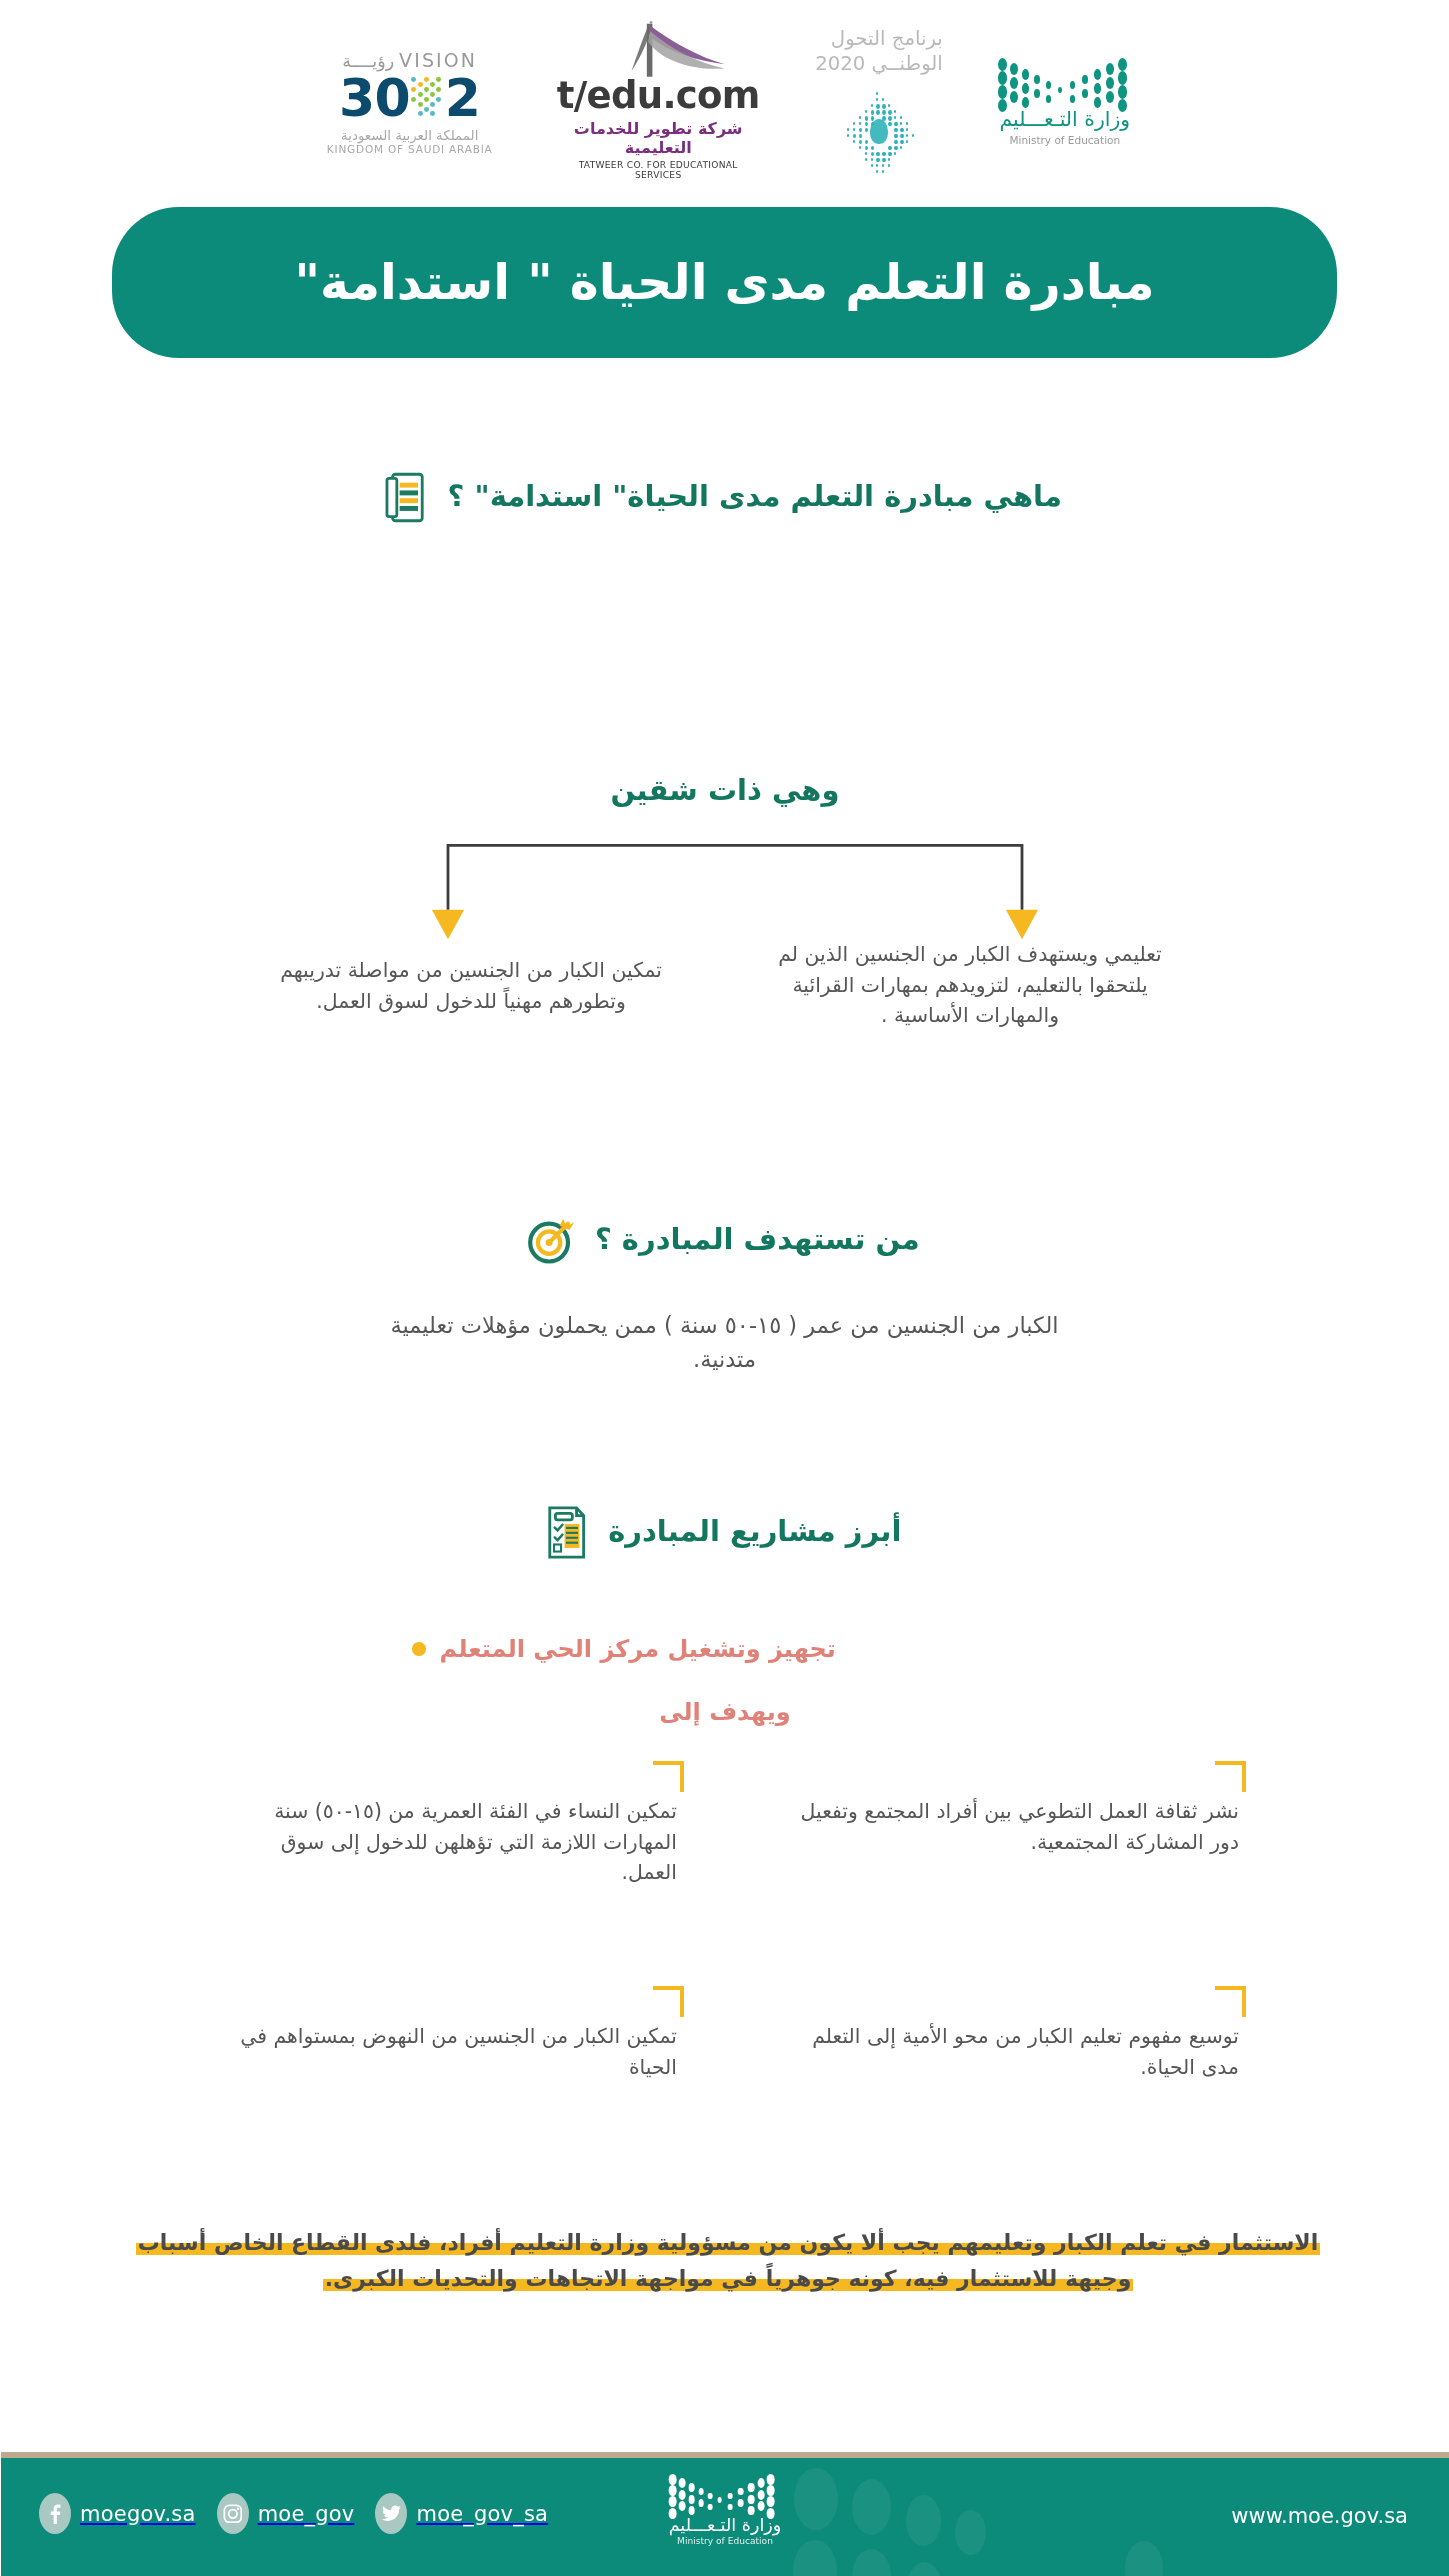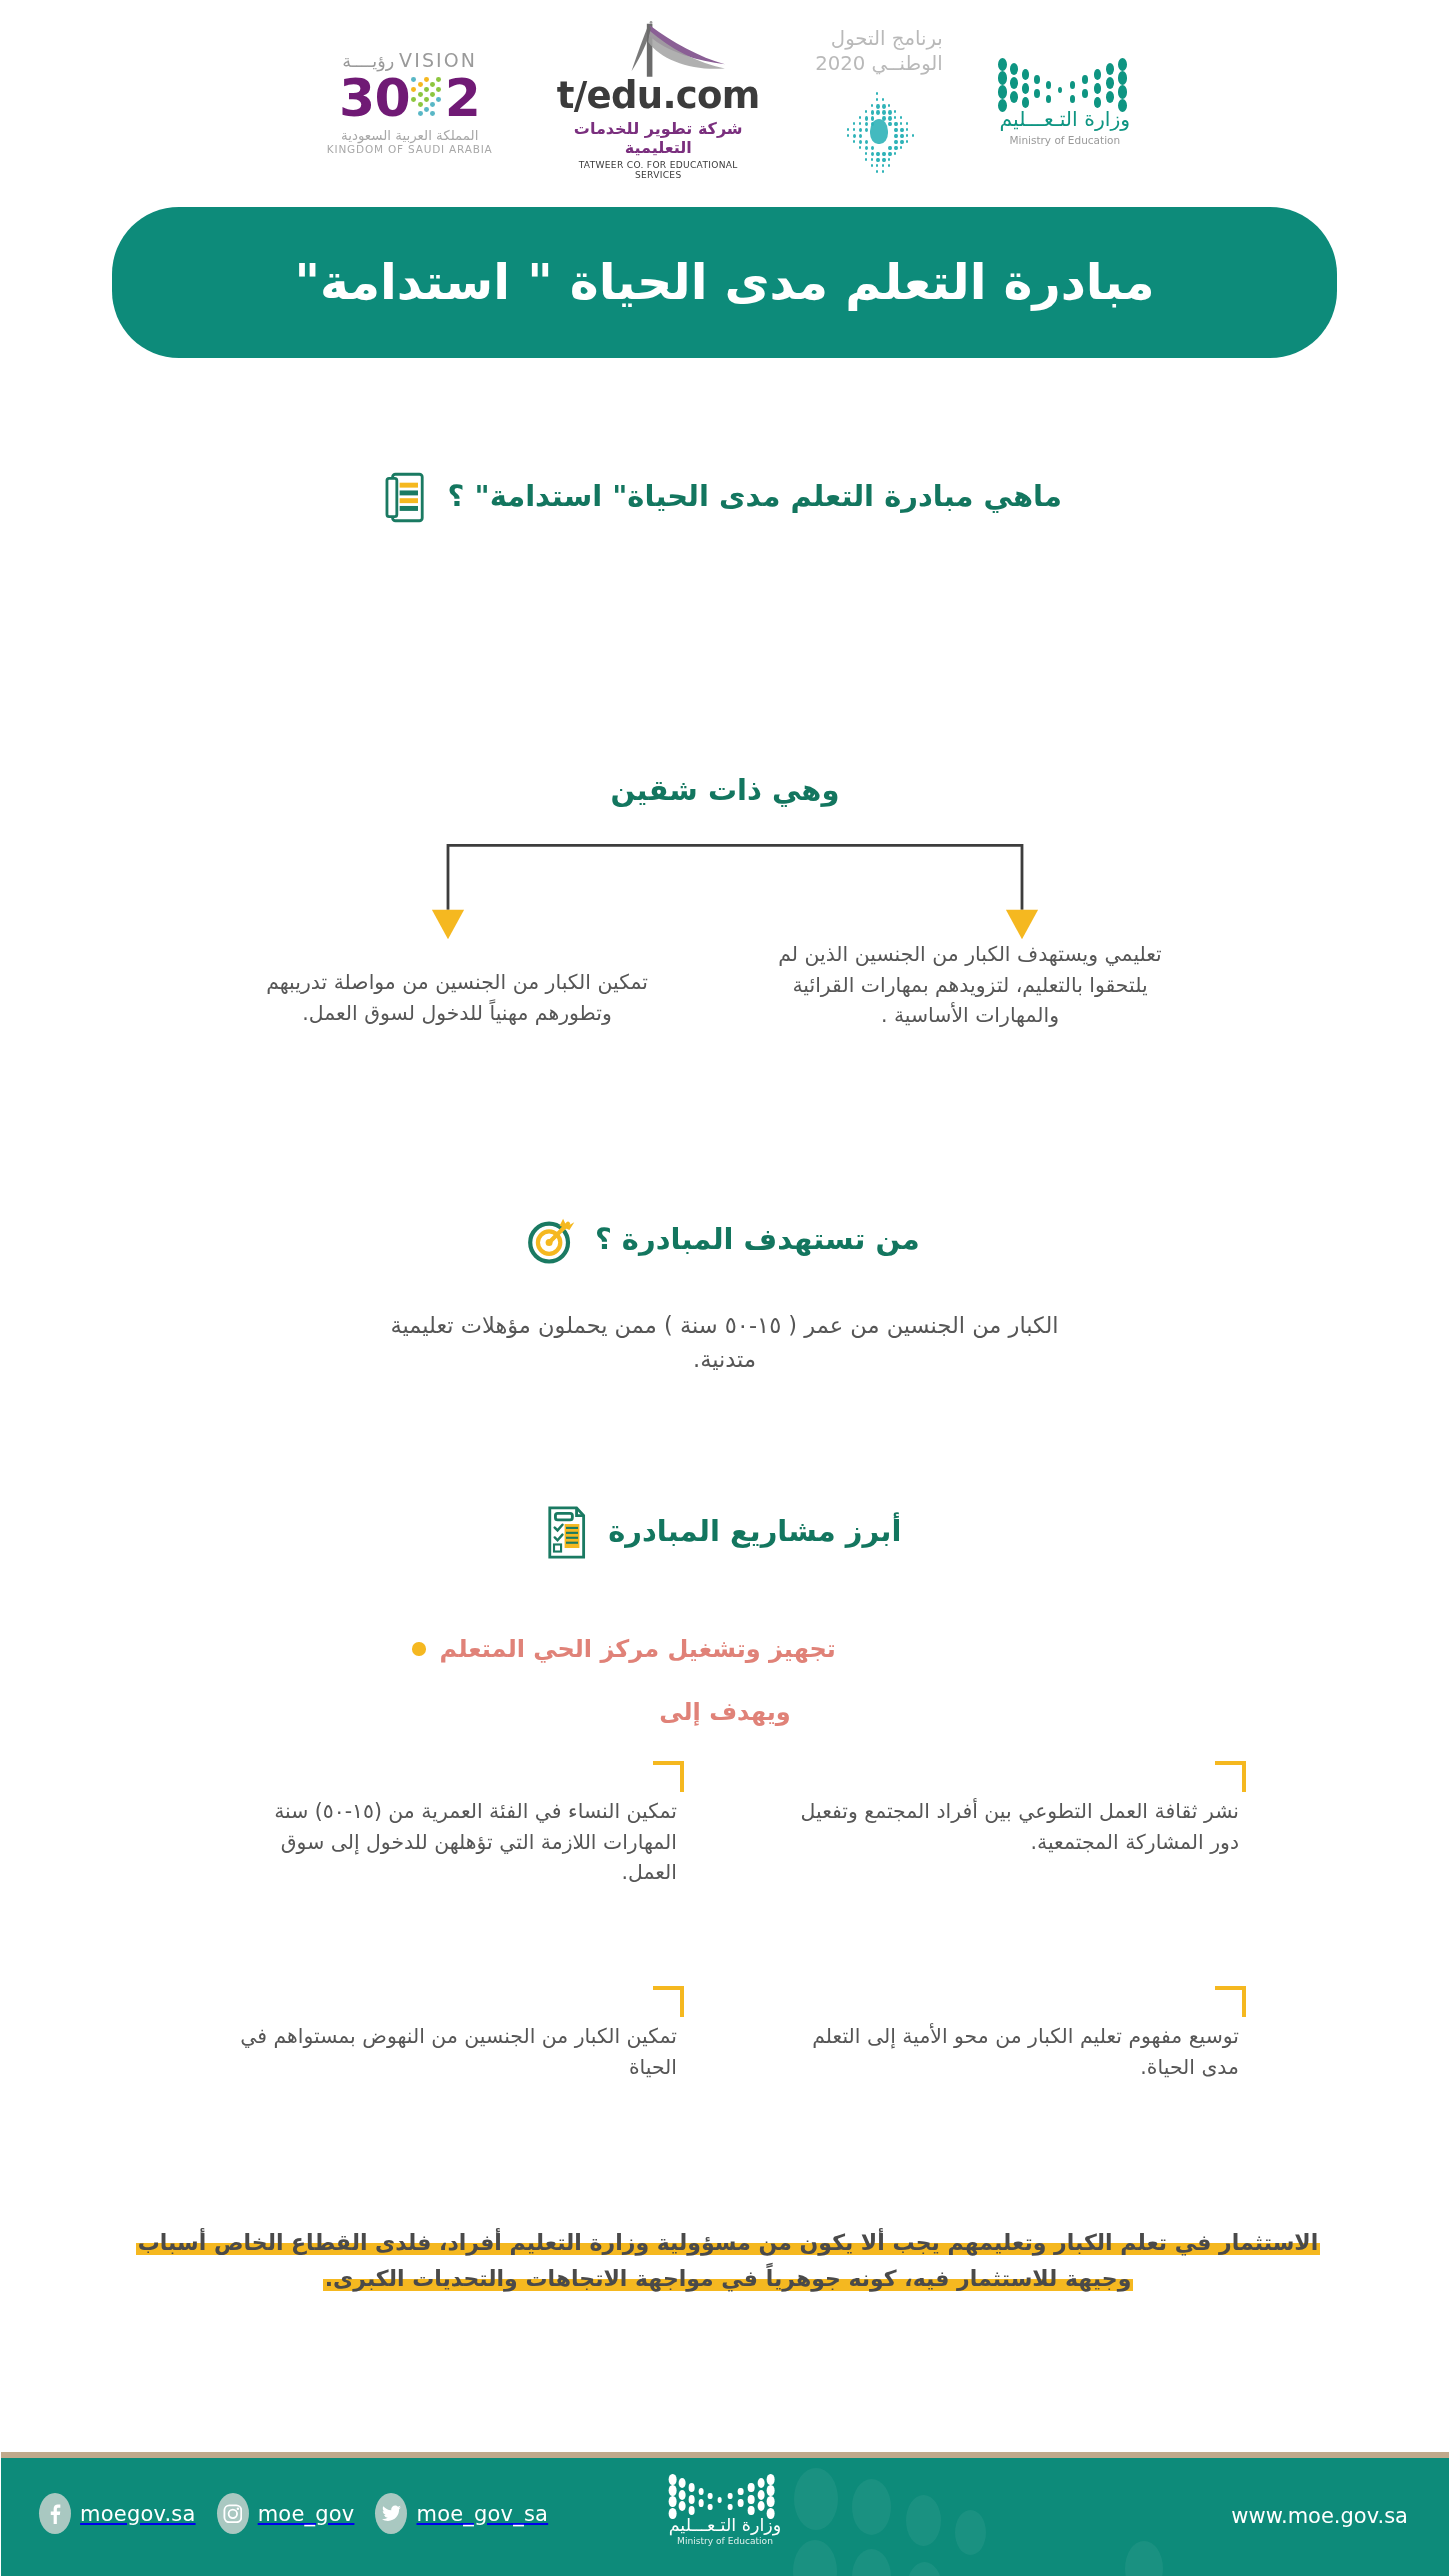--- a/index.html
+++ b/index.html
@@ -39,21 +39,21 @@
   
   .v2030 { width: 183px; }
   .v2030-top {
     display: flex; align-items: baseline; justify-content: center;
     gap: 4.9px; color: #9a9a9a; letter-spacing: 2.1px;
   }
   .v2030-top .en { font-size: 19px; font-weight: 400; }
   .v2030-top .ar { font-size: 17.6px; }
   .v2030-mid {
     display: flex; align-items: center; justify-content: center;
-    font-size: 52px; font-weight: 700; color: #701a75; line-height: 1;
+    font-size: 52px; font-weight: 700; color: #0c4a6e; line-height: 1;
     margin-top: 1.4px; letter-spacing: -0.7px;
   }
   .v2030-emblem {
     width: 32px; height: 42px; margin: 0 1.4px;
     position: relative; display: inline-block;
   }
   .v2030-emblem i {
     position: absolute; width: 4.9px; height: 4.9px; border-radius: 50%;
     background: #59b7c6;
   }
@@ -462,21 +462,21 @@
   </div>
 
   <svg class="branch-svg" style="top:837px; left:387px;" width="696" height="112" viewBox="0 0 990 160">
     <path d="M85 104 L85 12 L905 12 L905 104" fill="none" stroke="#3d3d3d" stroke-width="4"></path>
     <polygon points="62,104 108,104 85,146" fill="#f5b820"></polygon>
     <polygon points="882,104 928,104 905,146" fill="#f5b820"></polygon>
   </svg>
 
   <div class="branch-text" style="top:939px; left:759px; width:422px;">تعليمي ويستهدف الكبار من الجنسين الذين لم يلتحقوا بالتعليم، لتزويدهم بمهارات القرائية والمهارات الأساسية .</div>
 
-  <div class="branch-text" style="top:955px; left:253px; width:408px;margin-top:12px;">تمكين الكبار من الجنسين من مواصلة تدريبهم وتطورهم مهنياً للدخول لسوق العمل.</div>
+  <div class="branch-text" style="top:955px; left:267px; width:408px;">تمكين الكبار من الجنسين من مواصلة تدريبهم وتطورهم مهنياً للدخول لسوق العمل.</div>
 
   <div class="section-head" style="top:1216px; left:0; width:1450px;">
     <span class="htext">من تستهدف المبادرة ؟</span>
     <svg class="sec-icon" width="49" height="49" viewBox="0 0 70 70">
       <circle cx="33" cy="38" r="27" fill="none" stroke="#1a7a62" stroke-width="6"></circle>
       <circle cx="33" cy="38" r="16" fill="none" stroke="#f5b820" stroke-width="6"></circle>
       <circle cx="33" cy="38" r="5" fill="#f5b820"></circle>
       <path d="M33 38 L60 11" stroke="#f5b820" stroke-width="6" stroke-linecap="round" fill="none"></path>
       <path d="M53 4 L58 15 L69 9 L62 20 L48 14 Z" fill="#f5b820"></path>
     </svg>

